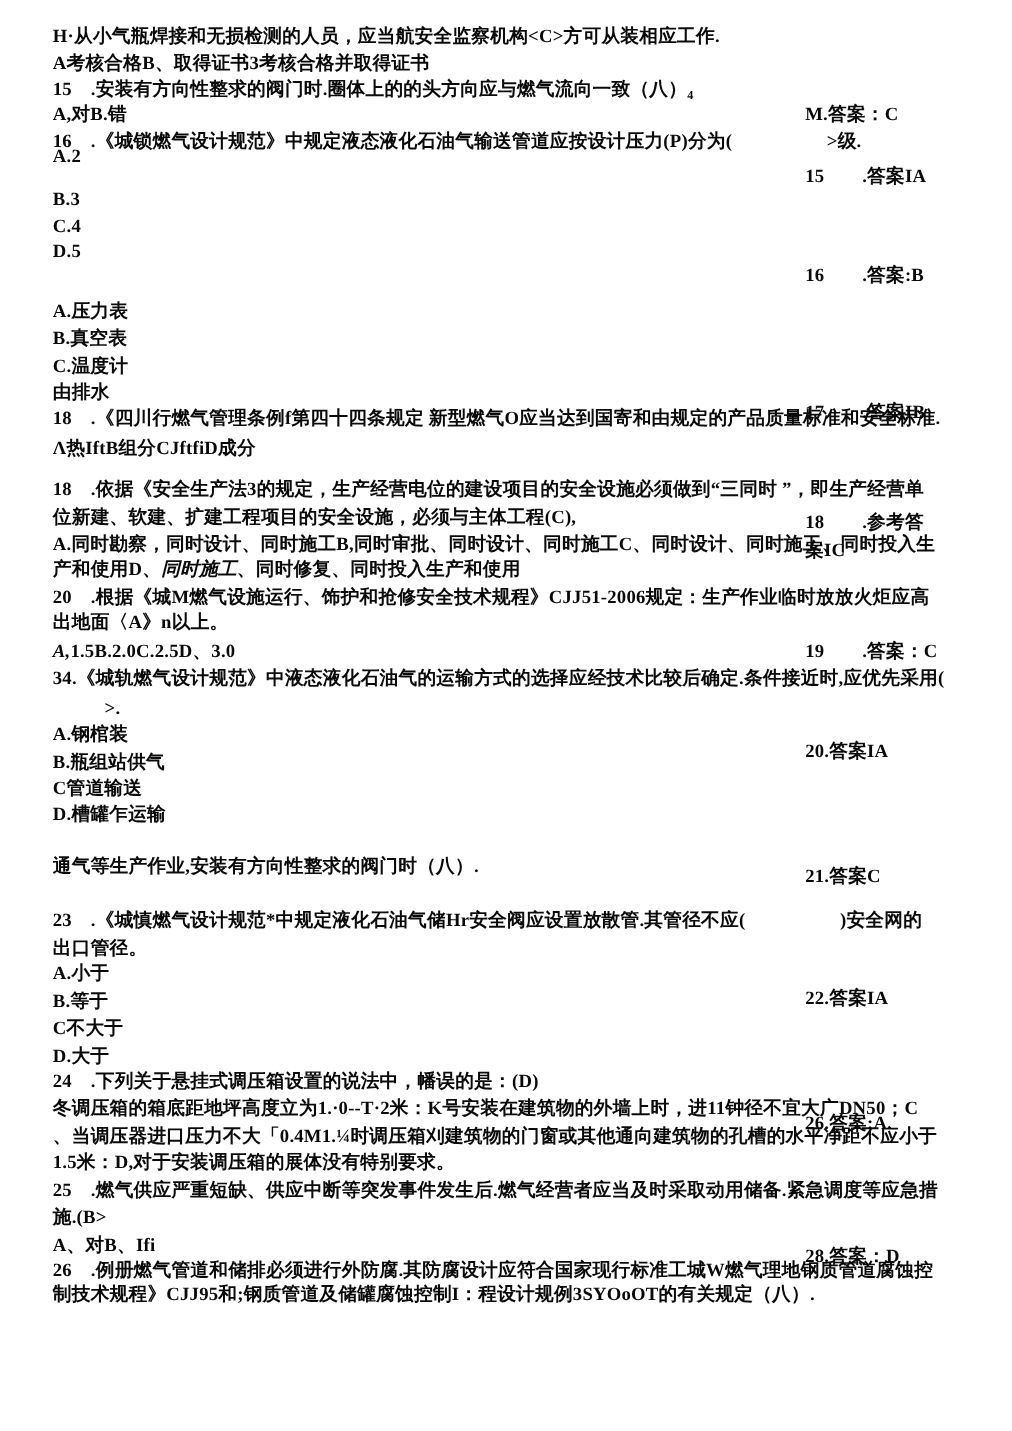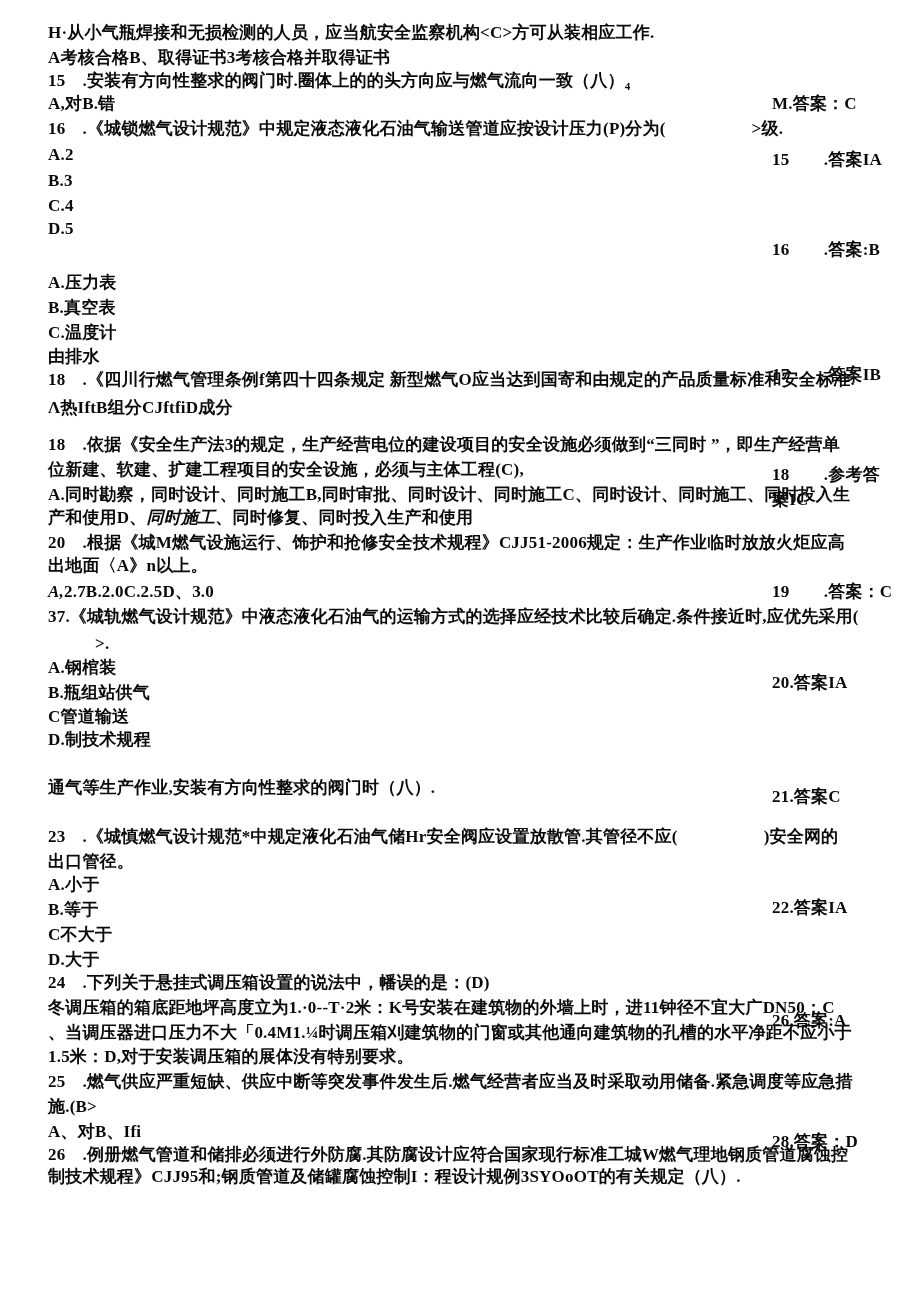--- a/index.html
+++ b/index.html
@@ -21,58 +21,57 @@
     letter-spacing: 0.2px;
     line-height: 22px;
   }
   .line.indent { left: 95px; }
   .answer {
     position: absolute;
     left: 732px;
     white-space: pre;
     letter-spacing: 0.2px;
     line-height: 22px;
-    margin-left: 40px;
   }
   .it { font-style: italic; }
   sub.sm { font-size: 11px; }
 </style>
 </head>
 <body>
 
 <div class="page">
 
   <div class="line" style="top:22px">H·从小气瓶焊接和无损检测的人员，应当航安全监察机构&lt;C&gt;方可从装相应工作.</div>
   <div class="line" style="top:47px">A考核合格B、取得证书3考核合格并取得证书</div>
   <div class="line" style="top:70px"><span>15　.安装有方向性整求的阀门时.圈体上的的头方向应与燃气流向一致（八）</span><sub class="sm">4</sub></div>
   <div class="line" style="top:93px">A,对B.错</div>
   <div class="line" style="top:118px">16　.《城锁燃气设计规范》中规定液态液化石油气输送管道应按设计压力(P)分为(　　　　　&gt;级.</div>
-  <div class="line" style="top:144px">A.2</div>
+  <div class="line" style="top:131px">A.2</div>
   <div class="line" style="top:170px">B.3</div>
   <div class="line" style="top:195px">C.4</div>
   <div class="line" style="top:218px">D.5</div>
   <div class="line" style="top:272px">A.压力表</div>
   <div class="line" style="top:297px">B.真空表</div>
   <div class="line" style="top:322px">C.温度计</div>
   <div class="line" style="top:346px">由排水</div>
   <div class="line" style="top:369px">18　.《四川行燃气管理条例f第四十四条规定 新型燃气O应当达到国寄和由规定的产品质量标准和安全标准.</div>
   <div class="line" style="top:397px">Λ热IftB组分CJftfiD成分</div>
   <div class="line" style="top:434px">18　.依据《安全生产法3的规定，生产经营电位的建设项目的安全设施必须做到“三同时 ”，即生产经营单</div>
   <div class="line" style="top:459px">位新建、软建、扩建工程项目的安全设施，必须与主体工程(C),</div>
   <div class="line" style="top:507px"><span>产和使用D、</span><span class="it">同时施工</span><span>、同时修复、同时投入生产和使用</span></div>
   <div class="line" style="top:484px">A.同时勘察，同时设计、同时施工B,同时审批、同时设计、同时施工C、同时设计、同时施工、同时投入生</div>
   <div class="line" style="top:532px">20　.根据《城M燃气设施运行、饰护和抢修安全技术规程》CJJ51-2006规定：生产作业临时放放火炬应高</div>
   <div class="line" style="top:555px">出地面〈A》n以上。</div>
-  <div class="line" style="top:581px"><span class="it">A,</span><span>2.7B.2.0C.2.5D、3.0</span></div>
-  <div class="line" style="top:606px">37.《城轨燃气设计规范》中液态液化石油气的运输方式的选择应经技术比较后确定.条件接近时,应优先采用(</div>
+  <div class="line" style="top:581px"><span class="it">A,</span><span>1.5B.2.0C.2.5D、3.0</span></div>
+  <div class="line" style="top:606px">34.《城轨燃气设计规范》中液态液化石油气的运输方式的选择应经技术比较后确定.条件接近时,应优先采用(</div>
   <div class="line indent" style="top:633px">&gt;.</div>
   <div class="line" style="top:657px">A.钢棺装</div>
   <div class="line" style="top:682px">B.瓶组站供气</div>
   <div class="line" style="top:706px">C管道输送</div>
-  <div class="line" style="top:729px">D.制技术规程</div>
+  <div class="line" style="top:729px">D.槽罐乍运输</div>
   <div class="line" style="top:777px">通气等生产作业,安装有方向性整求的阀门时（八）.</div>
   <div class="line" style="top:826px">23　.《城慎燃气设计规范*中规定液化石油气储Hr安全阀应设置放散管.其管径不应(　　　　　)安全网的</div>
   <div class="line" style="top:851px">出口管径。</div>
   <div class="line" style="top:874px">A.小于</div>
   <div class="line" style="top:899px">B.等于</div>
   <div class="line" style="top:924px">C不大于</div>
   <div class="line" style="top:949px">D.大于</div>
   <div class="line" style="top:972px">24　.下列关于悬挂式调压箱设置的说法中，幡误的是：(D)</div>
   <div class="line" style="top:997px">冬调压箱的箱底距地坪高度立为1.·0--T·2米：K号安装在建筑物的外墙上时，进11钟径不宜大广DN50；C</div>
   <div class="line" style="top:1022px">、当调压器进口压力不大「0.4M1.¼时调压箱刈建筑物的门窗或其他通向建筑物的孔槽的水平净距不应小于</div>

